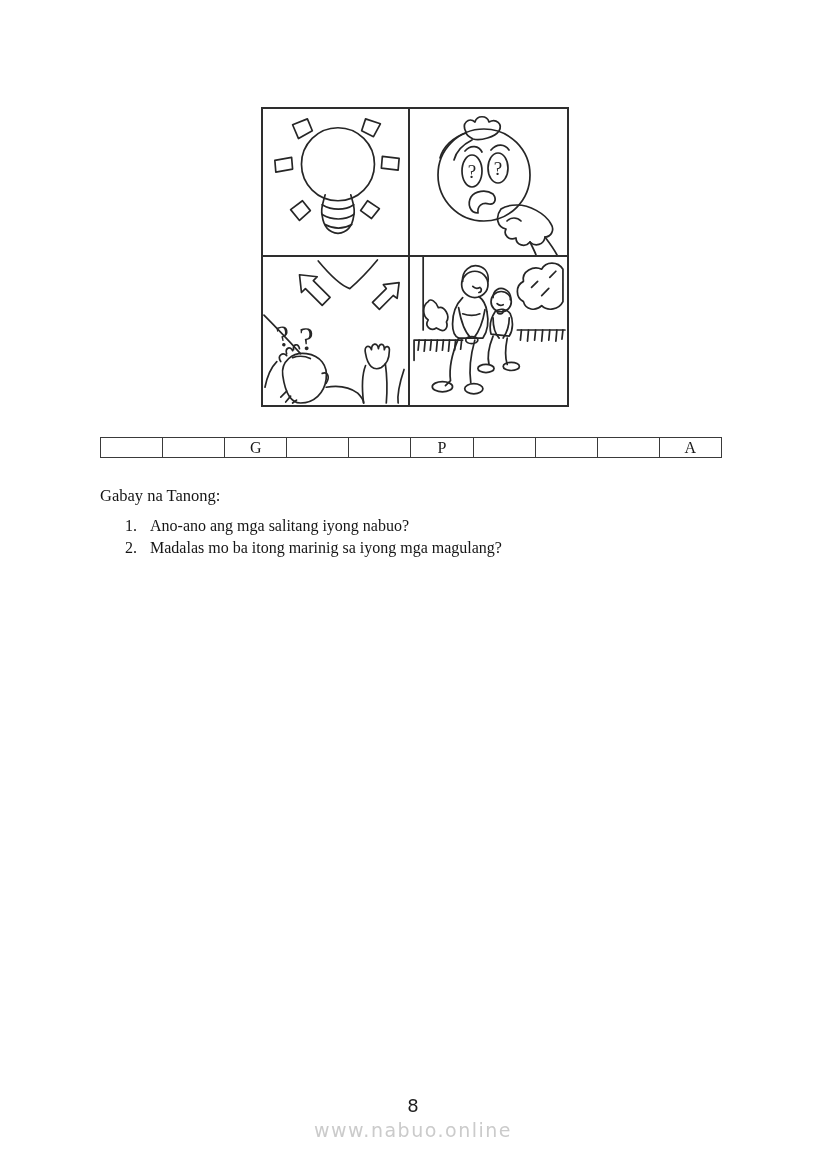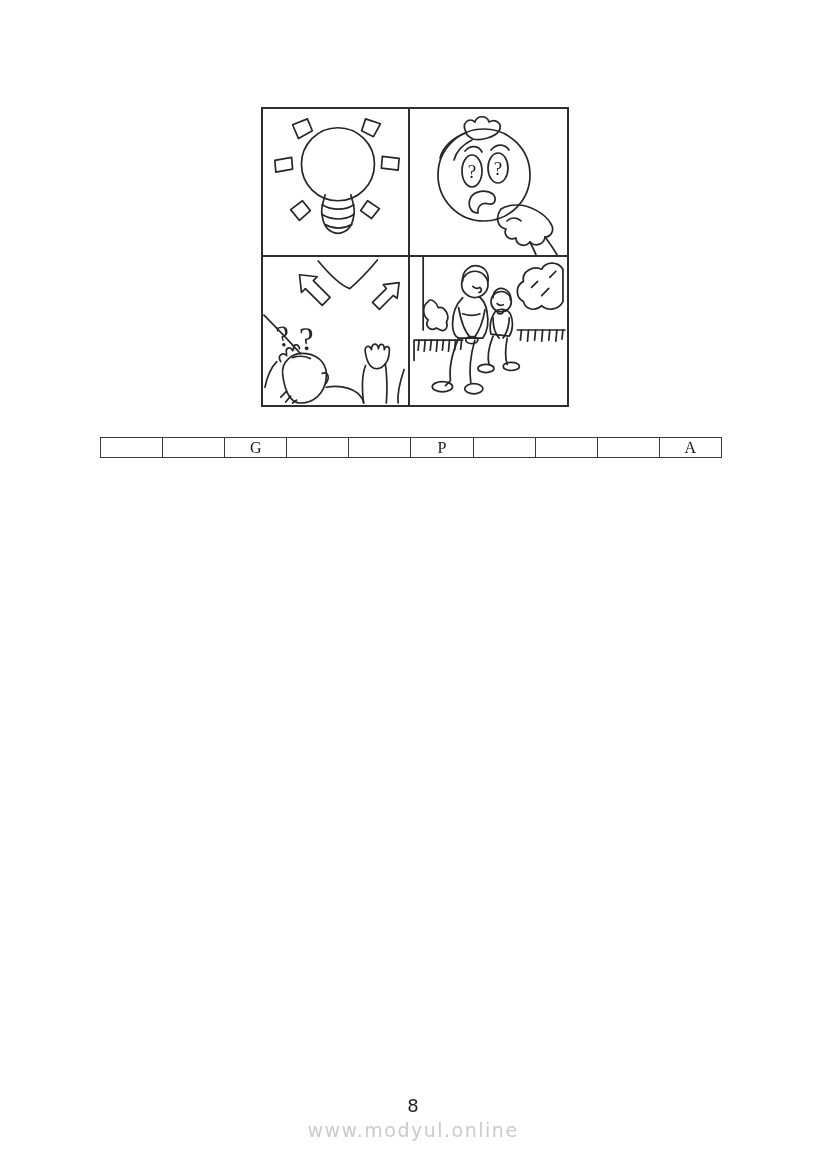--- a/index.html
+++ b/index.html
@@ -148,17 +148,30 @@
     <div class="letter-cell">G</div>
     <div class="letter-cell"></div>
     <div class="letter-cell"></div>
     <div class="letter-cell">P</div>
     <div class="letter-cell"></div>
     <div class="letter-cell"></div>
     <div class="letter-cell"></div>
     <div class="letter-cell">A</div>
   </div>
 
+  <div class="questions">
+    <div class="q-heading">Gabay na Tanong:</div>
+    <div class="q-list">
+      <div class="q-item">
+        <span class="q-num">1.</span>
+        <span class="q-text">Ano-ano ang mga salitang iyong nabuo?</span>
+      </div>
+      <div class="q-item">
+        <span class="q-num">2.</span>
+        <span class="q-text">Madalas mo ba itong marinig sa iyong mga magulang?</span>
+      </div>
+    </div>
+  </div>
 
   <div class="page-number">8</div>
-  <div class="watermark">www.modyul.online</div>
+  <div class="watermark">www.nabuo.online</div>
 
 </div>
 
 </body></html>

